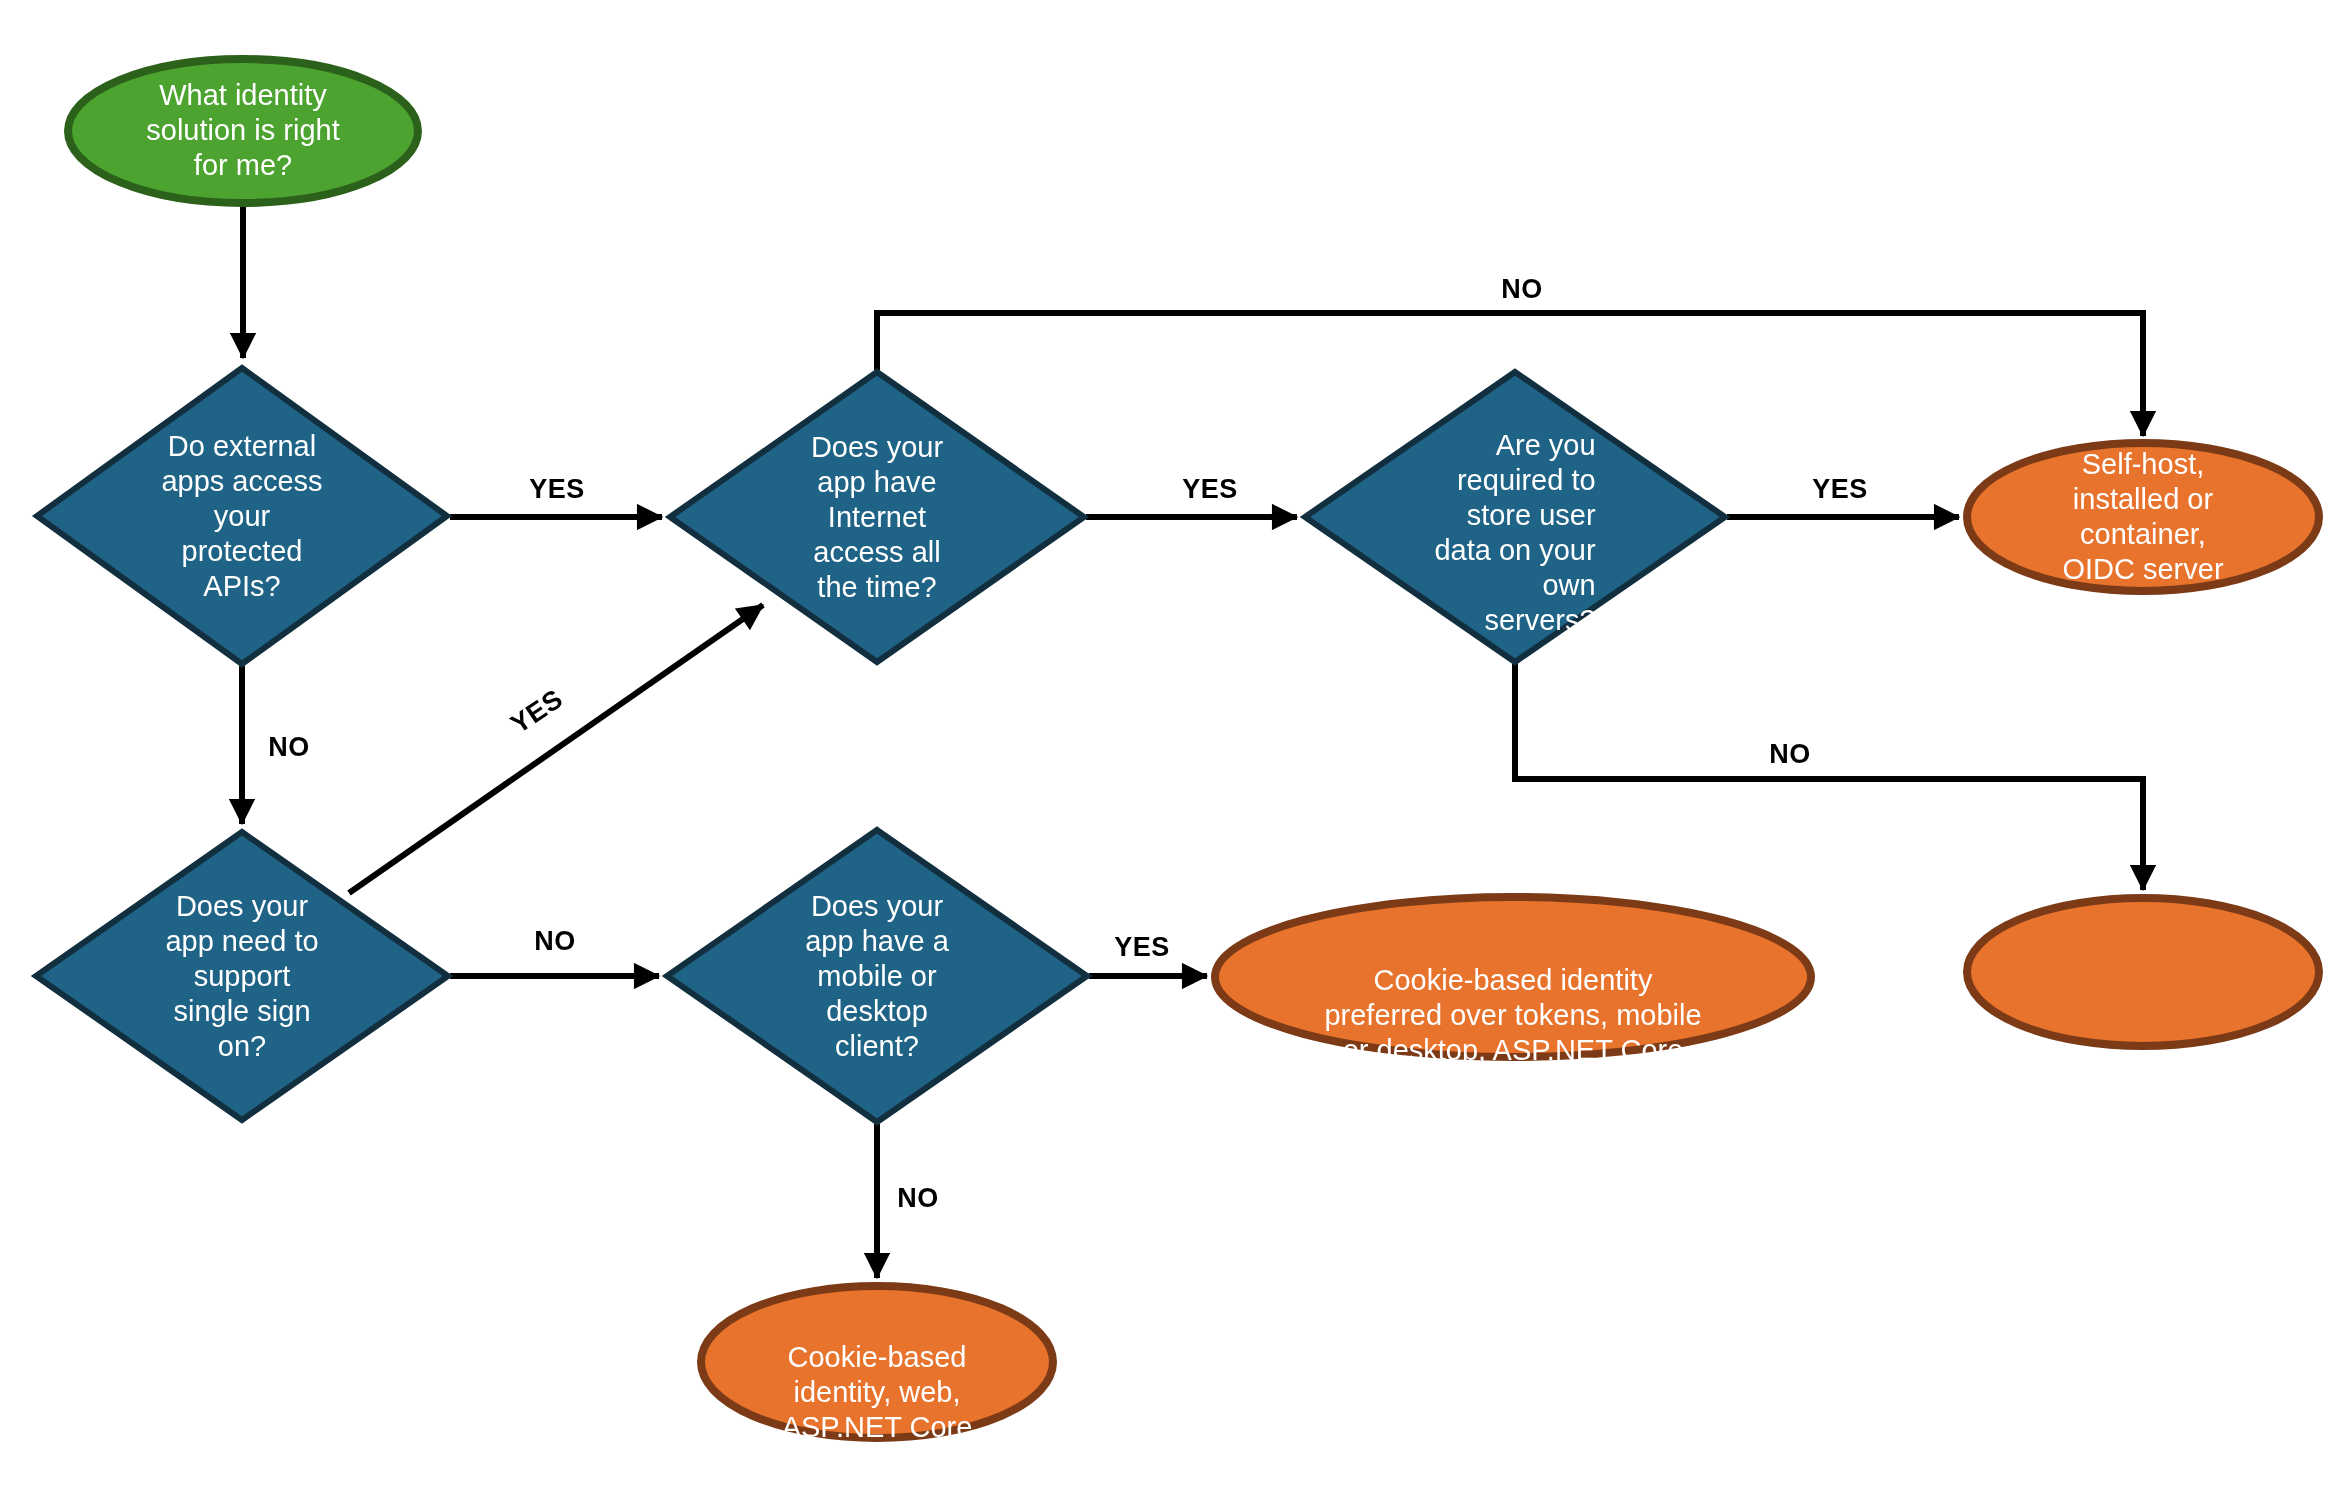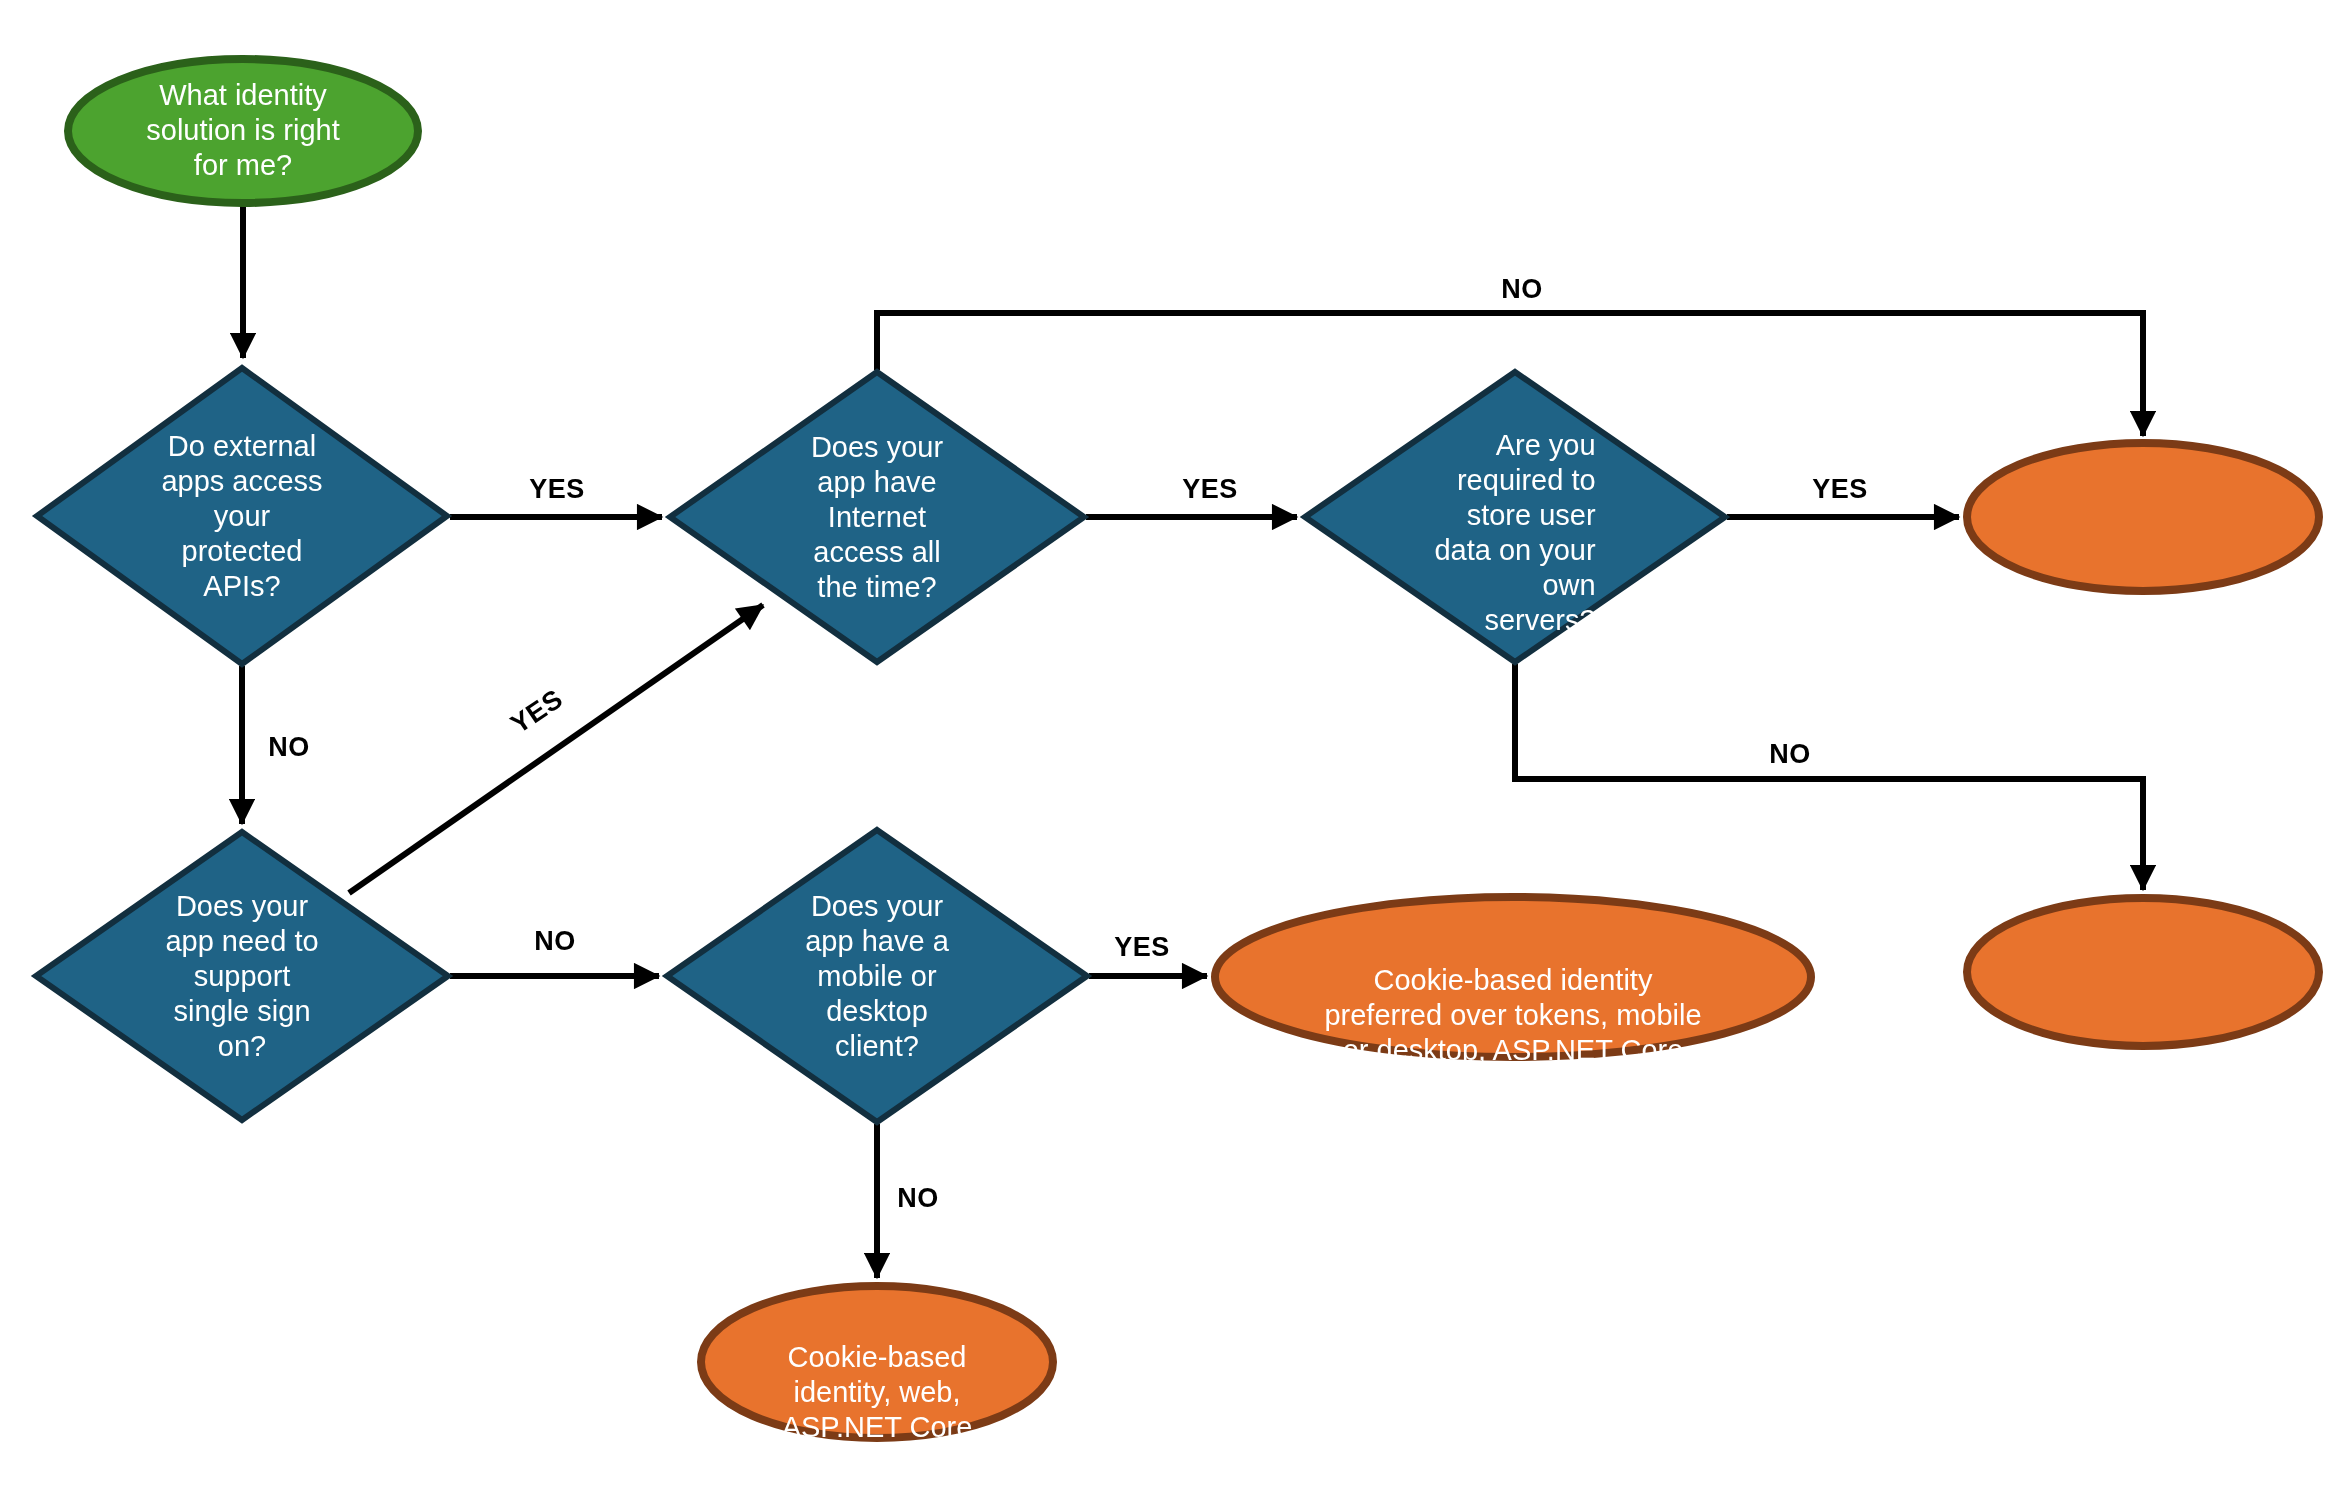--- a/index.html
+++ b/index.html
@@ -95,20 +95,24 @@
   <div class="node-text" style="left:242px; top:976px;">Does your
 app need to
 support
 single sign
 on?</div>
   <div class="node-text" style="left:877px; top:976px;">Does your
 app have a
 mobile or
 desktop
 client?</div>
+  <div class="node-text" style="left:2143px; top:517px;">Self-host,
+installed or
+container,
+OIDC server</div>
   <div class="node-text" style="left:1513px; top:1033px;">Cookie-based identity
 preferred over tokens, mobile
 or desktop, ASP.NET Core
 Identity</div>
   <div class="node-text" style="left:877px; top:1362px;margin-top:48px;">Cookie-based
 identity, web,
 ASP.NET Core
 Identity</div>
 
   <div class="edge-label" style="left:557px; top:489px;">YES</div>

